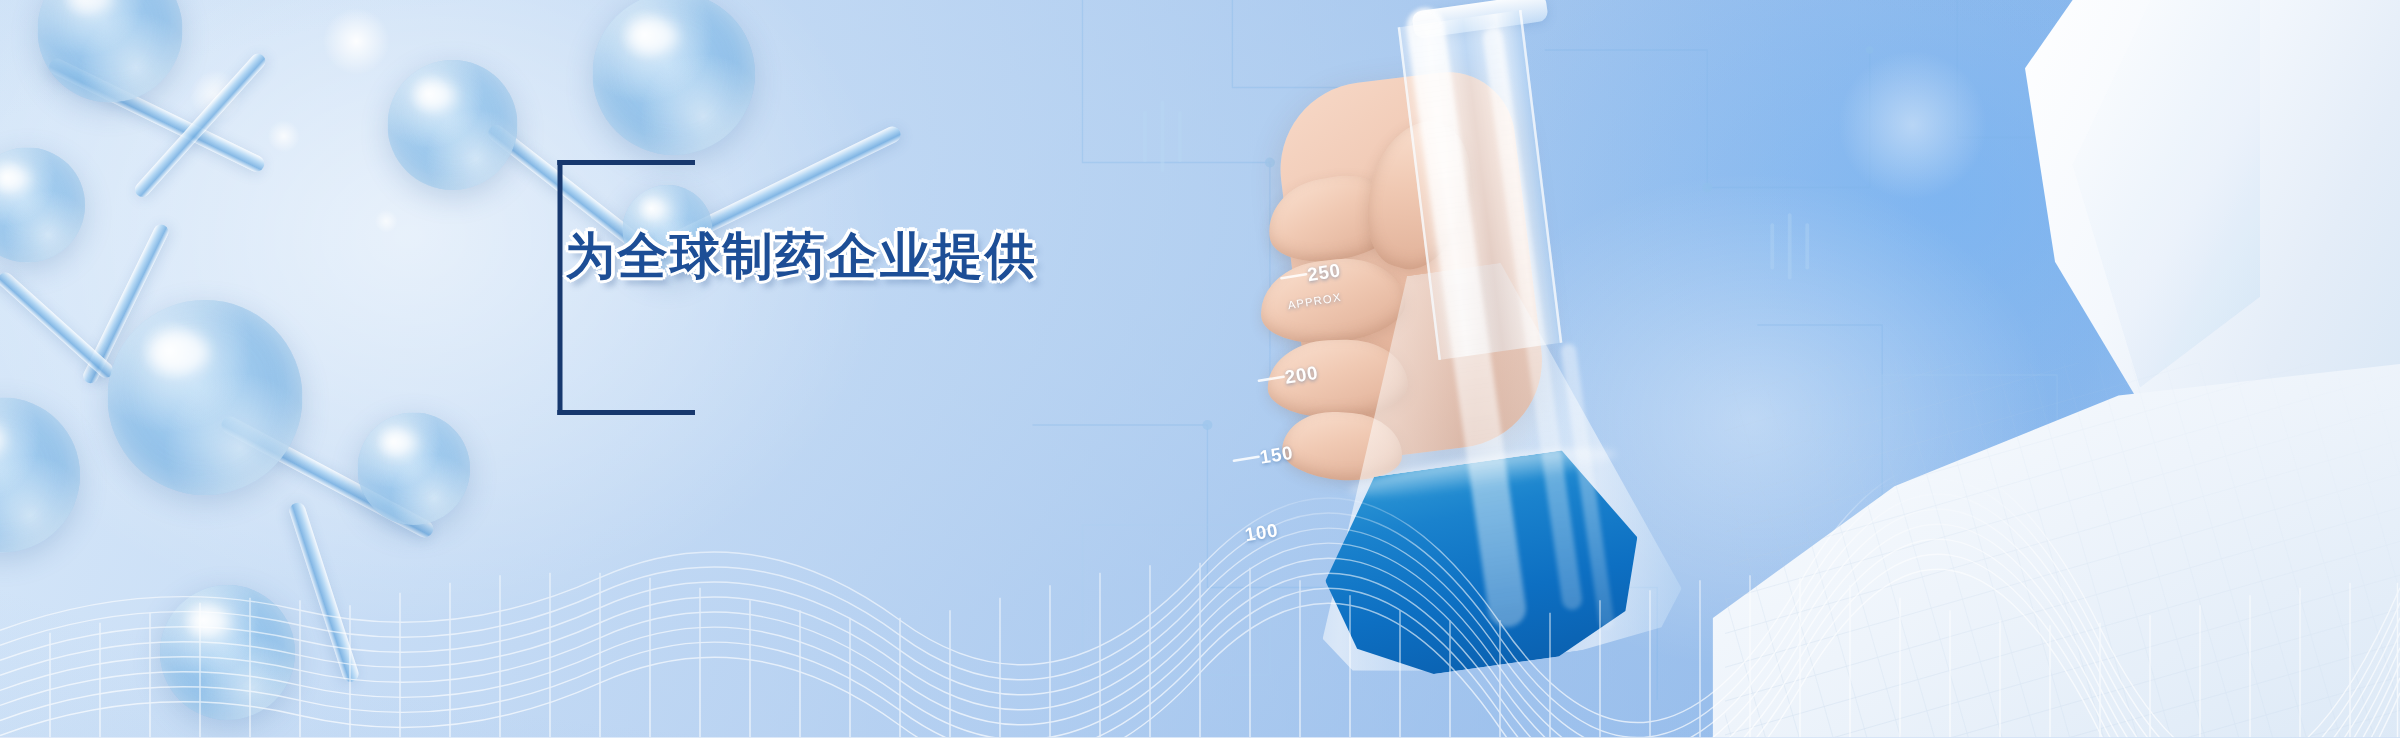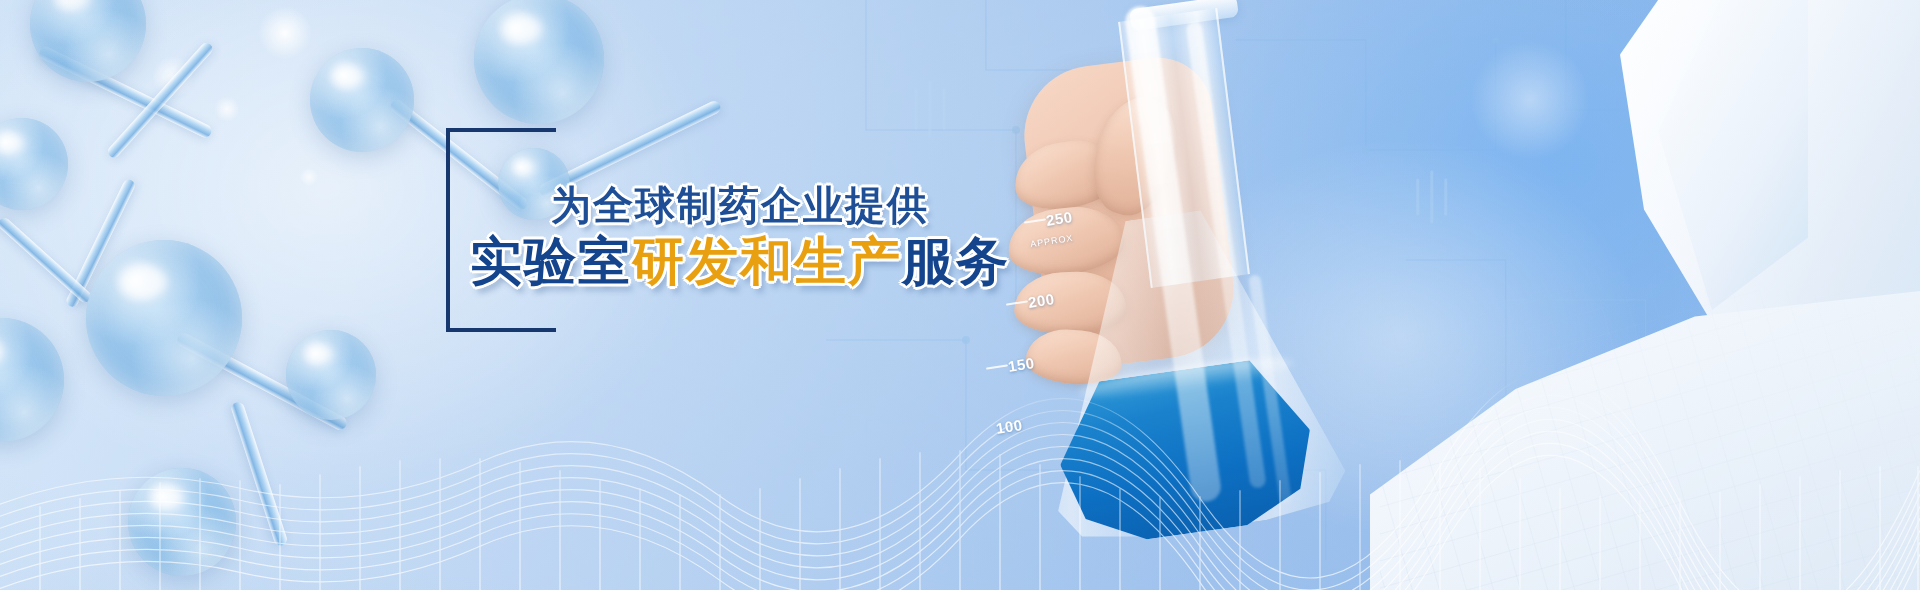--- a/index.html
+++ b/index.html
@@ -280,25 +280,22 @@
     <div class="mol-sphere" style="left:86px;top:240px;width:156px;height:156px;"></div>
     <div class="mol-sphere" style="left:-60px;top:318px;width:124px;height:124px;"></div>
     <div class="mol-sphere" style="left:286px;top:330px;width:90px;height:90px;"></div>
     <div class="mol-sphere" style="left:128px;top:468px;width:108px;height:108px;"></div>
   </div>
 
   <div class="bracket" style="left:446px;top:128px;width:110px;height:204px;"></div>
   <div class="bracket-tick" style="left:446px;top:128px;width:110px;"></div>
   <div class="bracket-tick" style="left:446px;top:328px;width:110px;"></div>
 
-  <div class="headline" style="left:470px;top:184px;text-align:center;">
+  <div class="headline" style="left:452px;top:184px;">
     <p class="line line1">为全球制药企业提供</p>
-    <p class="line line2">
-      <span class="seg-blue">实验室</span><span class="seg-gold">研发和生产</span><span class="seg-blue">服务</span>
-    </p>
   </div>
 
   <div class="photo">
 
     <div class="coat" style="right:0;top:-40px;width:300px;height:430px;
                 clip-path:polygon(22% 0%,100% 0%,100% 100%,44% 100%,8% 58%,0% 22%);"></div>
     <div class="coat" style="right:112px;top:-20px;width:150px;height:330px;
                 background:linear-gradient(120deg,#ffffff 0%,#eaf2fb 60%,#d2e3f5 100%);
                 clip-path:polygon(48% 0%,100% 0%,100% 78%,36% 100%,0% 46%);
                 opacity:.95;"></div>

